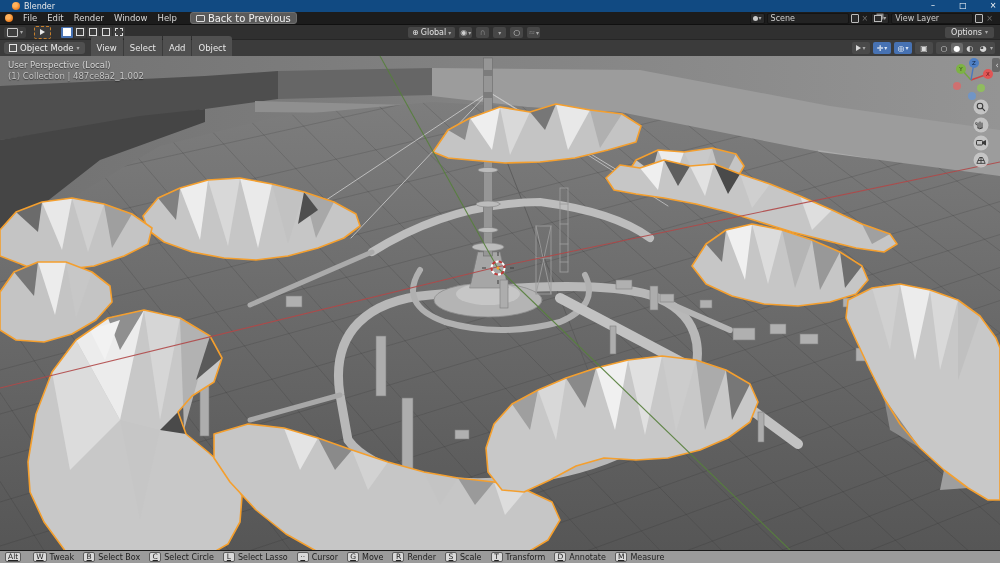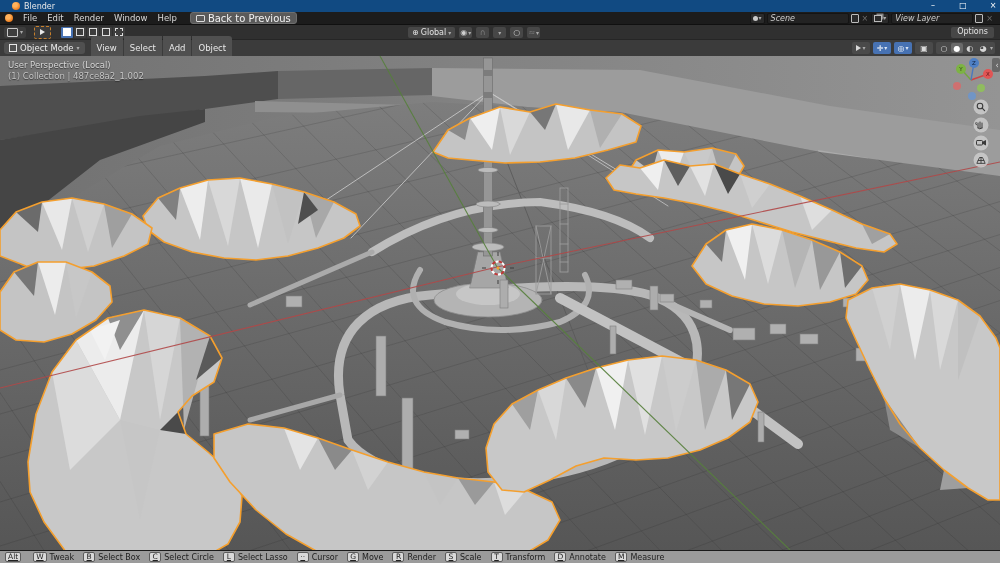--- a/index.html
+++ b/index.html
@@ -19,21 +19,21 @@
   .menubar .applogo{width:8px;height:8px;border-radius:50%;margin:0 5px 0 5px;
     background:radial-gradient(circle at 38% 35%, #ffb25c 0 30%, #ee7f1f 70%, #c95f10 100%);}
   .menu-item{padding:0 5px;line-height:13px;}
   .back-btn{margin-left:8px;display:flex;align-items:center;gap:3px;background:#5a5a5a;border:1px solid #6e6e6e;
             border-radius:3px;color:#f2f2f2;padding:0 5px;height:10px;font-size:10px;}
   .mini-monitor{width:7px;height:5px;border:1px solid #ddd;border-radius:1px;}
   .mb-right{margin-left:auto;display:flex;align-items:center;gap:2px;padding-right:6px;}
   .sel-iconbtn{display:flex;align-items:center;background:#2a2a2a;border:1px solid #151515;border-radius:2px;
                height:9px;padding:0 2px;gap:1px;}
   .sel-field{display:flex;align-items:center;background:#232323;border:1px solid #141414;border-radius:2px;
-             height:9px;width:74px;color:#cfcfcf;font-size:8px;padding:0 3px;font-style:italic;}
+             height:9px;width:74px;color:#cfcfcf;font-size:8px;padding:0 3px;}
   .page-ico{width:6px;height:7px;border:1px solid #bbb;border-radius:1px;background:#2a2a2a;}
   .dim-x{color:#6e6e6e;font-size:8px;padding:0 1px;}
   .ball-ico{width:5px;height:5px;border-radius:50%;background:#c9c9c9;}
   .layers-ico{width:6px;height:5px;border:1px solid #bbb;box-shadow:2px -2px 0 -0.5px #888;}
   .caret{font-size:6px;color:#aaa;line-height:1;}
   
   .toolrow1{position:absolute;left:0;top:25px;width:1000px;height:15px;background:#303030;
             display:flex;align-items:center;border-bottom:1px solid #262626;box-sizing:border-box;}
   .ed-btn{display:flex;align-items:center;gap:2px;background:#3d3d3d;border-radius:2px;height:11px;padding:0 3px;margin-left:4px;}
   .ed-ico{width:9px;height:7px;border:1px solid #c9c9c9;border-radius:1px;}
@@ -45,21 +45,21 @@
   .modecell.active{background:#4772b3;}
   .sq{width:6px;height:6px;border:1px solid #ddd;}
   .sq.filled{background:#fff;border-color:#fff;}
   .tr1-center{position:absolute;left:408px;top:2px;display:flex;align-items:center;gap:4px;}
   .pillbtn{display:flex;align-items:center;gap:2px;background:#474747;border-radius:2px;height:11px;padding:0 4px;
            color:#e3e3e3;font-size:8px;}
   .icobtn{display:flex;align-items:center;justify-content:center;background:#474747;border-radius:2px;height:11px;min-width:13px;gap:1px;
           color:#cfcfcf;font-size:8px;}
   .icobtn.dim{color:#7d7d7d;}
   .options-btn{margin-left:auto;margin-right:6px;display:flex;align-items:center;gap:3px;background:#474747;
-               border-radius:2px;height:11px;padding:0 6px;color:#e3e3e3;font-size:8px;flex-direction:column;}
+               border-radius:2px;height:11px;padding:0 6px;color:#e3e3e3;font-size:8px;}
   
   .toolrow2{position:absolute;left:0;top:40px;width:1000px;height:16px;background:#3b3b3b;
             display:flex;align-items:center;box-sizing:border-box;}
   .mode-btn{display:flex;align-items:center;gap:3px;background:#505050;border-radius:3px;height:12px;
             padding:0 5px;margin-left:4px;color:#ececec;font-size:8.5px;}
   .obj-ico{width:6px;height:6px;border:1px solid #e8e8e8;}
   .hmenu{display:flex;margin-left:6px;gap:1px;}
   .hmenu-item{background:#505050;color:#e8e8e8;font-size:8.5px;height:24px;display:flex;align-items:center;padding:0 6px;}
   .hmenu-item:first-child{border-radius:3px 0 0 3px;}
   .hmenu-item:last-child{border-radius:0 3px 3px 0;}

